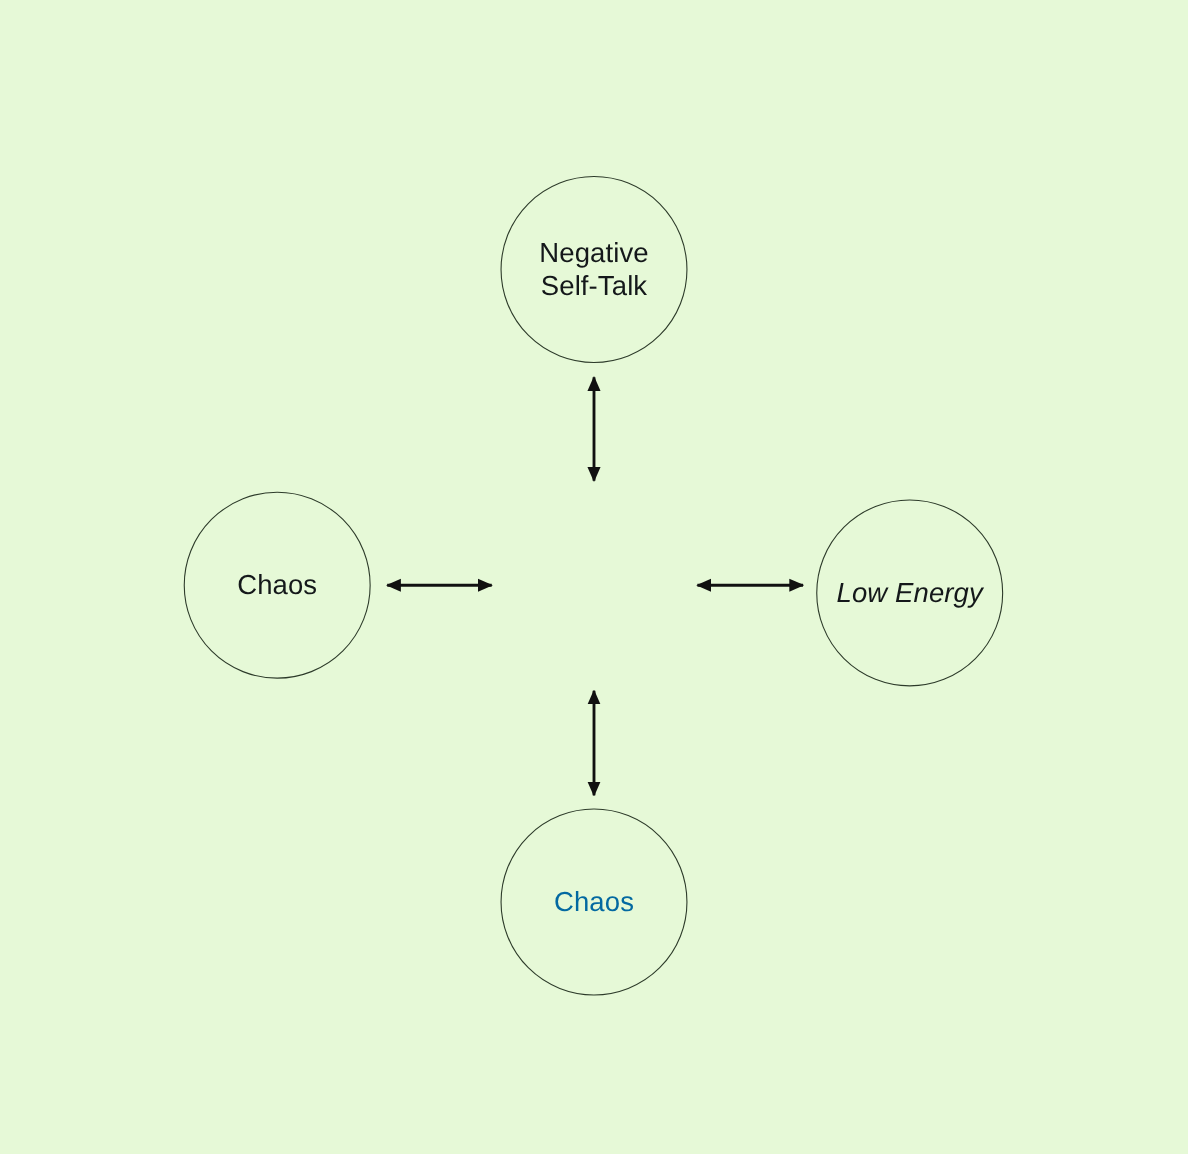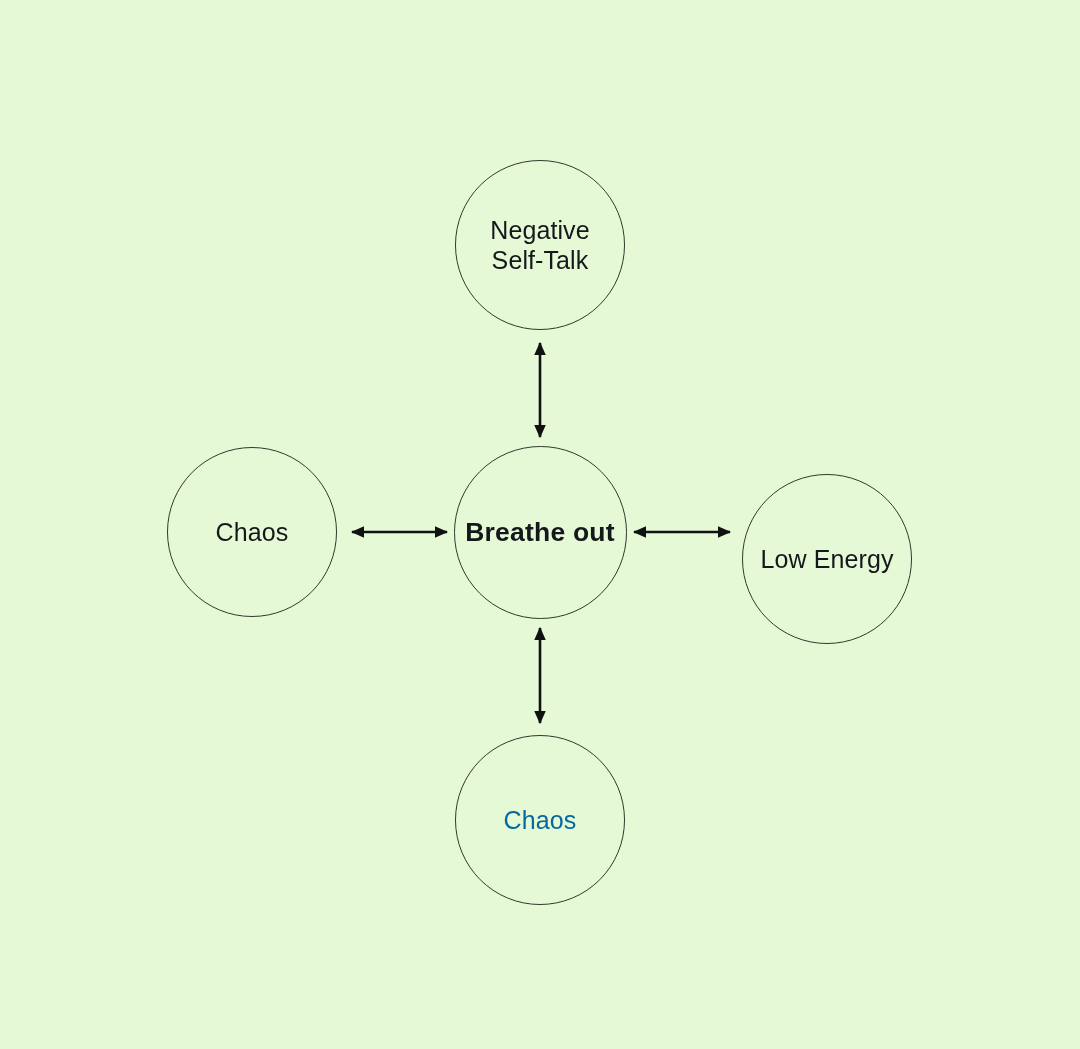--- a/index.html
+++ b/index.html
@@ -106,25 +106,22 @@
 
   <div class="node satellite" id="node-top" style="border-color: rgb(45, 59, 42); width: 170px; height: 170px; left: 455px; top: 160px;">
     <span class="node-label" style="color: rgb(20, 24, 26);">Negative
 Self-Talk</span>
   </div>
 
   <div class="node satellite" id="node-left" style="border-color: rgb(45, 59, 42); width: 170px; height: 170px; left: 167px; top: 447px;">
     <span class="node-label" style="color: rgb(20, 24, 26);">Chaos</span>
   </div>
 
-  <div class="node central" id="node-center" style="border-color: rgb(45, 59, 42); width: 173px; height: 173px; left: 453.5px; top: 445.5px;">
-    <span class="node-label" style="color: rgb(20, 24, 26);">Breathe out</span>
-  </div>
 
-  <div class="node satellite" id="node-right" style="border-color: rgb(45, 59, 42); width: 170px; height: 170px; left: 742px; top: 474px;">
+  <div class="node satellite" id="node-right" style="border-color: rgb(45, 59, 42); width: 170px; height: 170px; left: 742px; top: 454px; font-style: italic;">
     <span class="node-label" style="color: rgb(20, 24, 26);">Low Energy</span>
   </div>
 
   <div class="node satellite" id="node-bottom" style="border-color: rgb(45, 59, 42); width: 170px; height: 170px; left: 455px; top: 735px;">
     <span class="node-label" style="color: #0369a1;">Chaos</span>
   </div>
 
 </div>
 
 </body></html>

